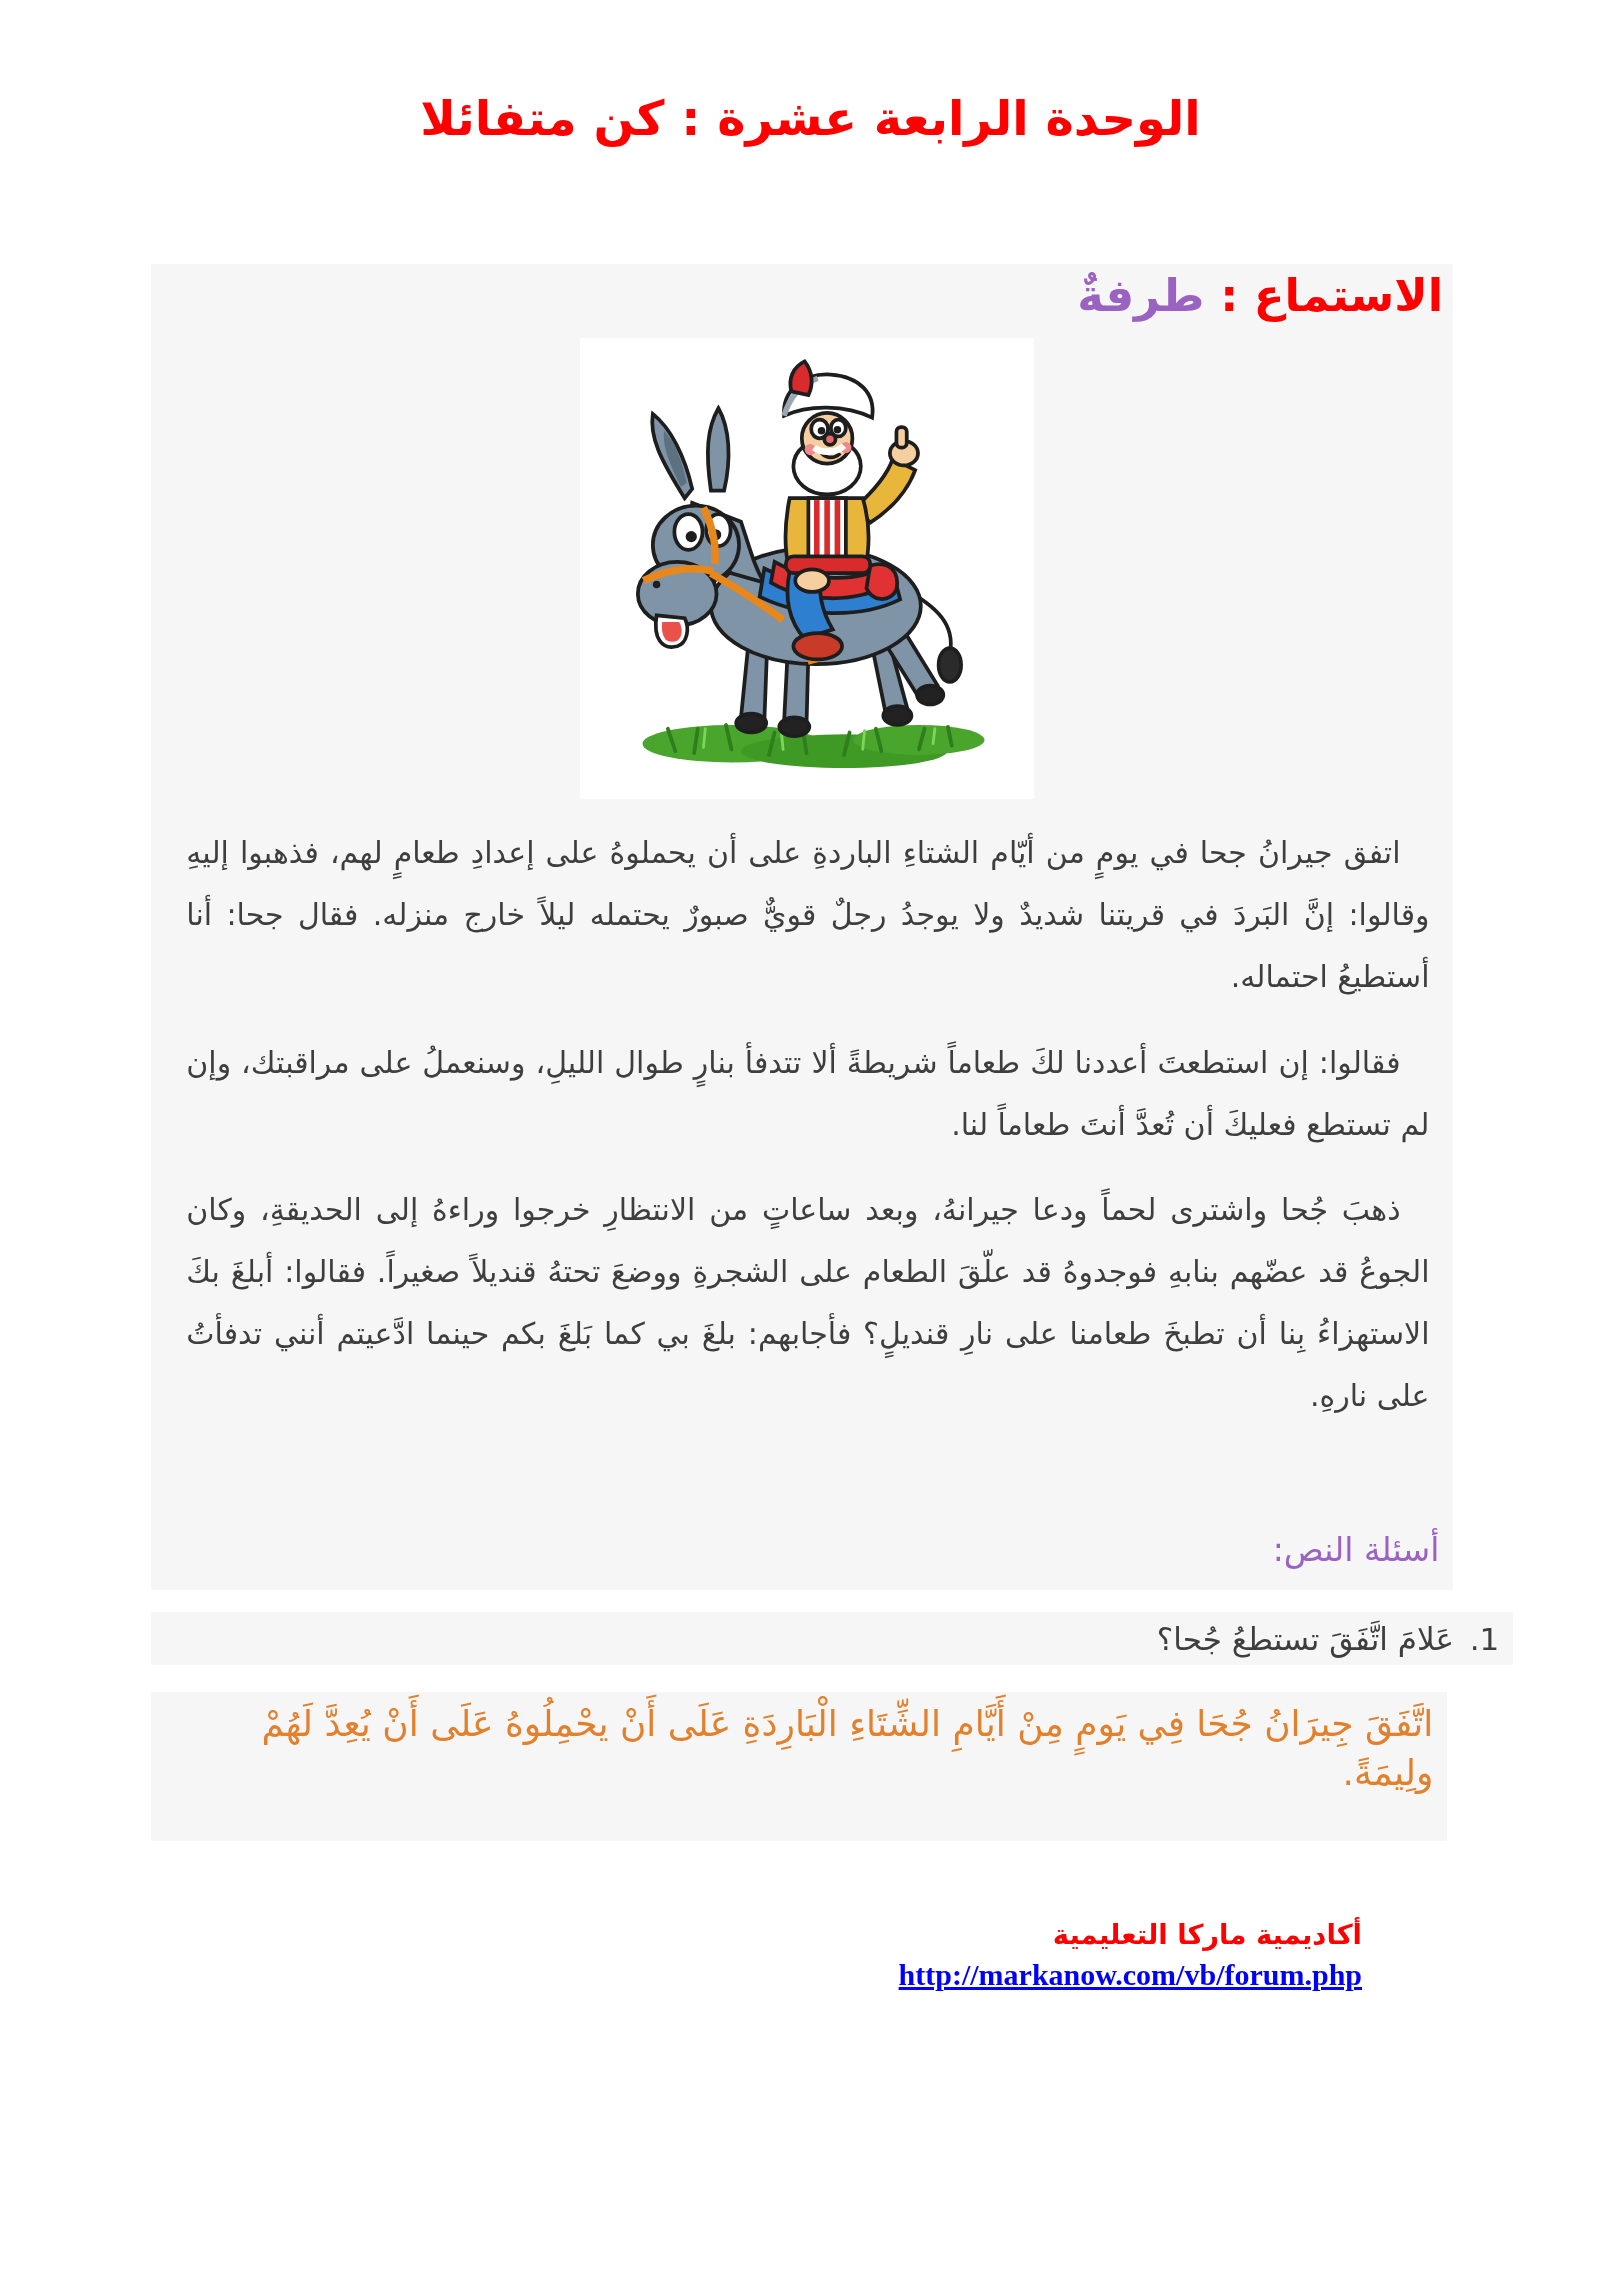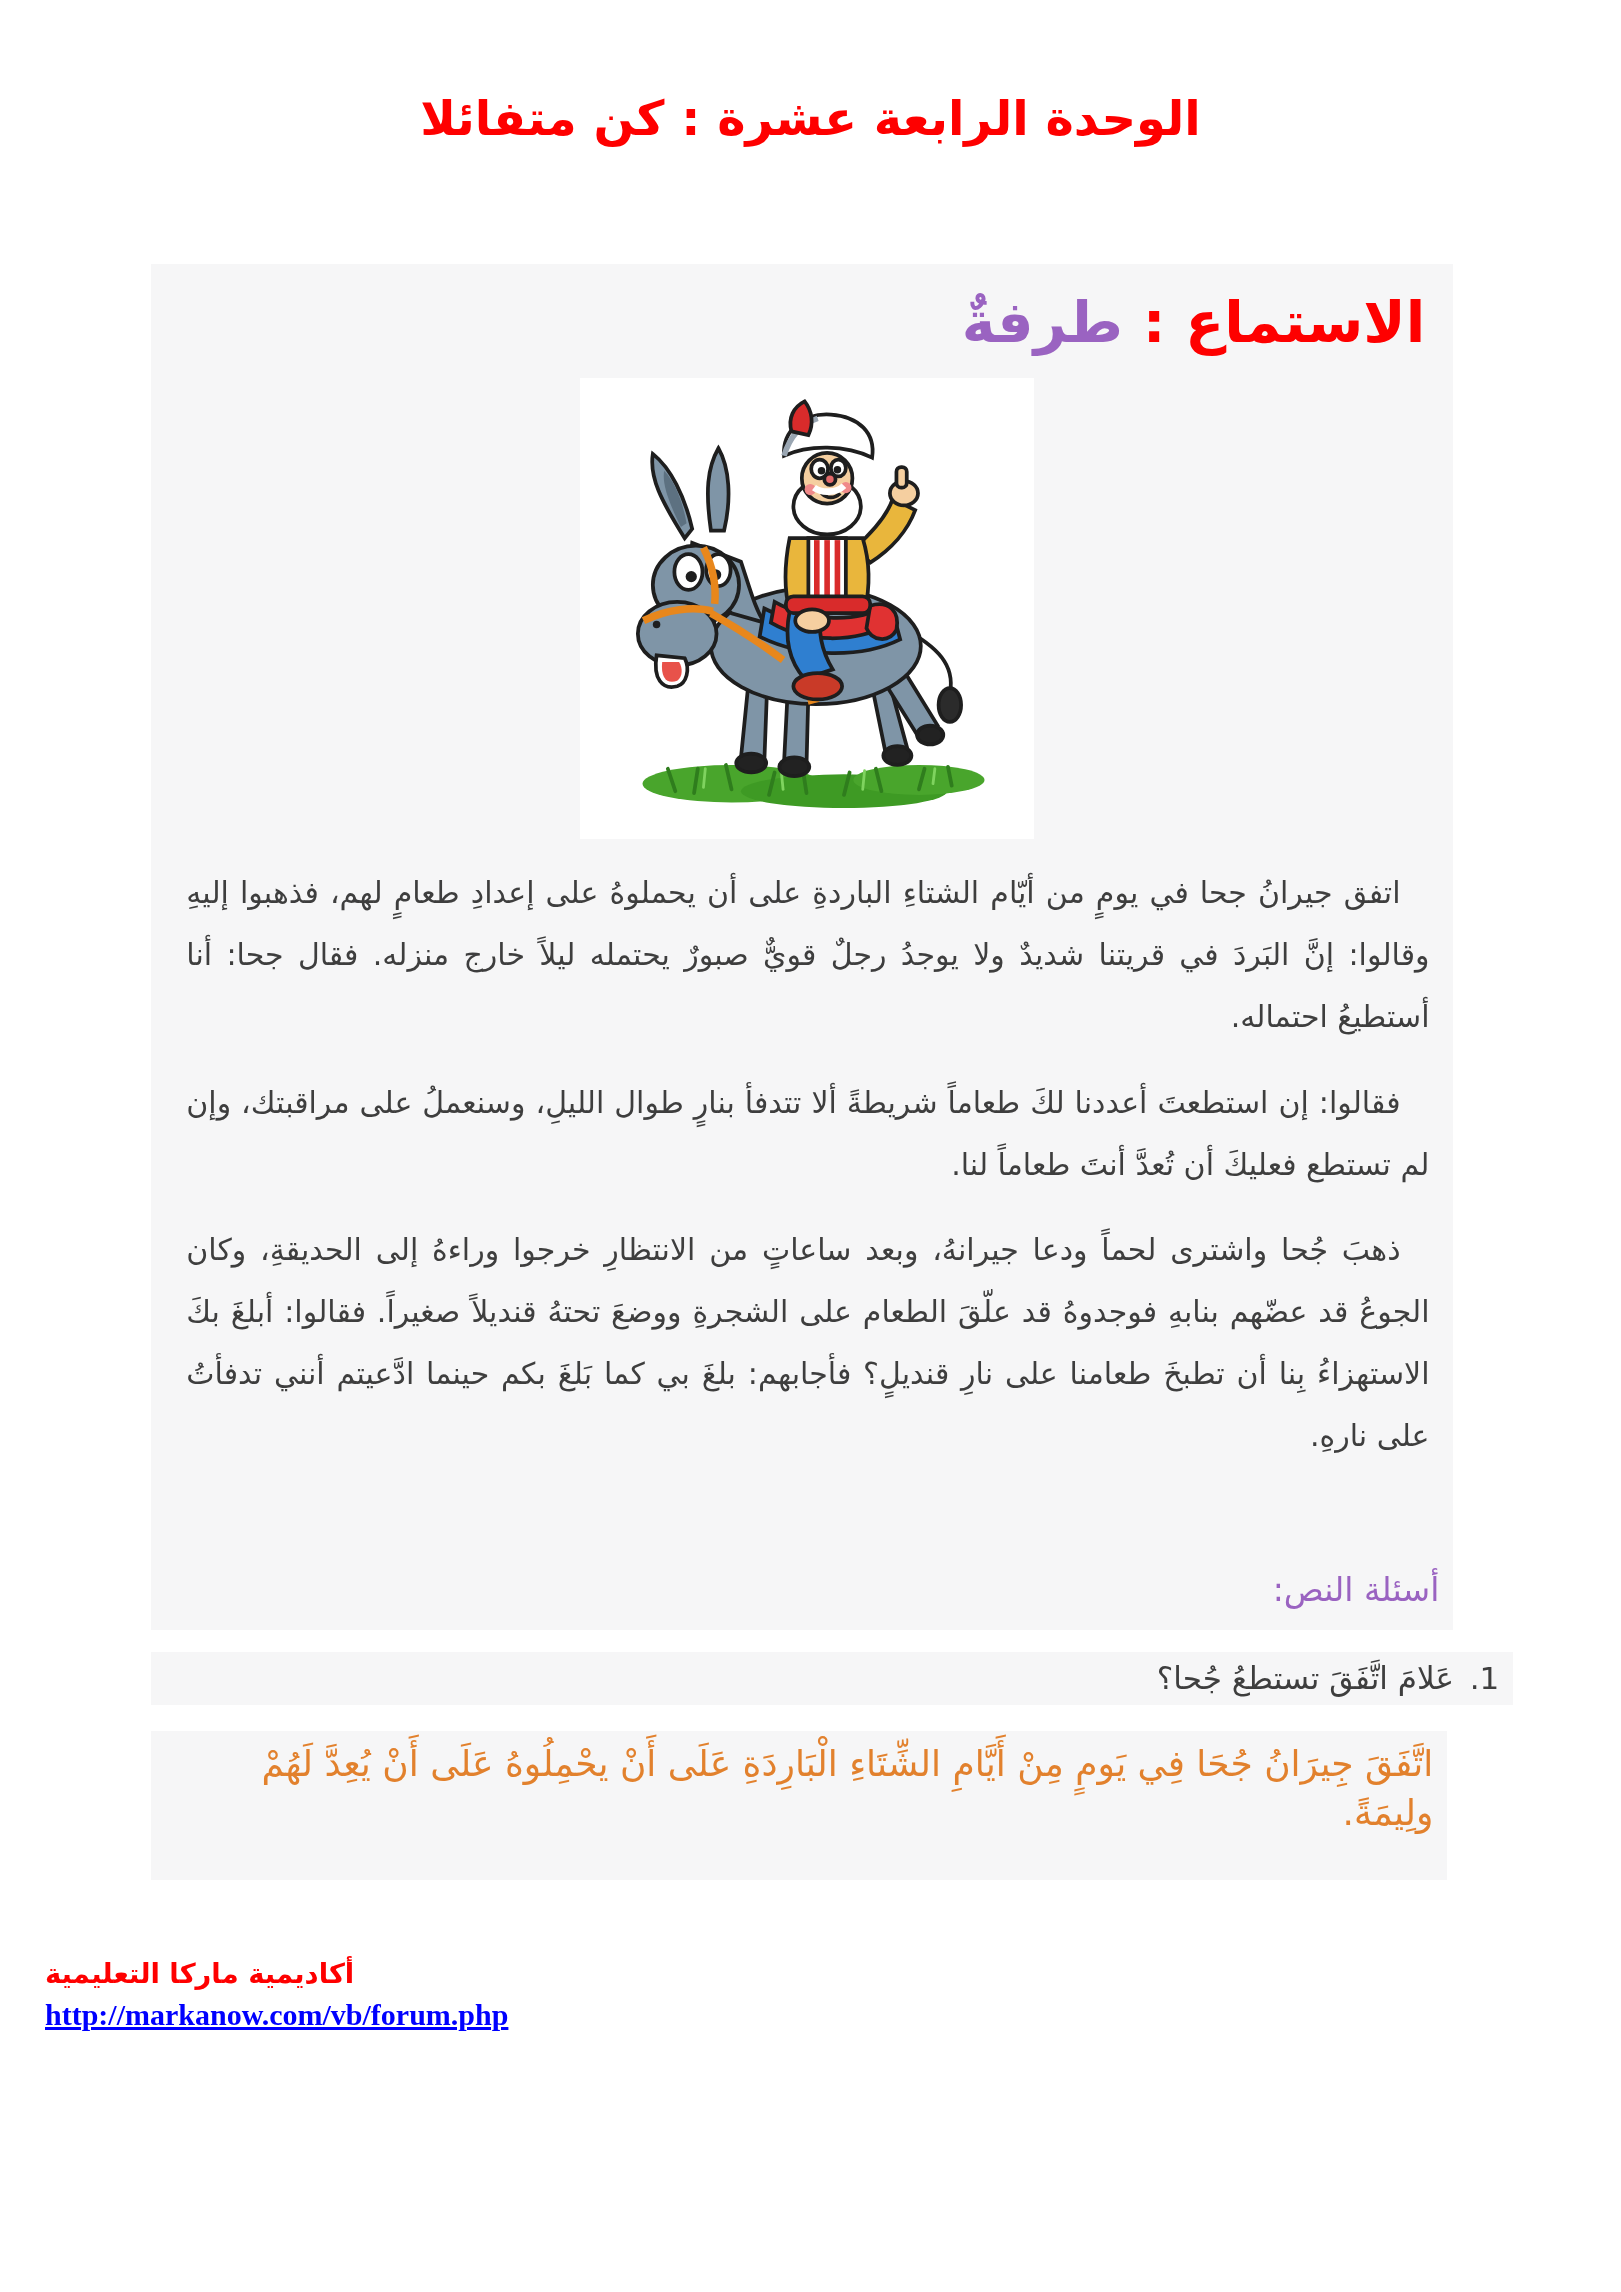--- a/index.html
+++ b/index.html
@@ -26,23 +26,23 @@
 
   
   .panel {
     margin: 116px 0 0 151px;
     width: 1302px;
     background: #f6f6f7;
     padding: 3.9px 9.8px 5.9px 19.6px;
     direction: rtl;
   }
   .section-heading {
-    margin: 18px;
-    text-align: right;
-    font-size: 57px;
+    margin: 0;
+    text-align: right;
+    font-size: 45px;
     font-weight: bold;
     line-height: 1.3;
     white-space: nowrap;
   }
   .section-heading .prefix { color: #fe0000; }
   .section-heading .topic  { color: #9a63c1; }
 
   
   .illustration {
     width: 454px;
@@ -108,22 +108,21 @@
     color: #e2812d;
     font-size: 36px;
     line-height: 49px;
     text-align: right;
   }
 
   
   .page-footer {
     margin-top: 76px;
     width: 1362px;
-    text-align: left;
-    margin-left: 45px;
+    text-align: right;
   }
   .site-name {
     color: #fe0000;
     font-size: 27.4px;
     font-weight: bold;
     direction: rtl;
     line-height: 1.3;
   }
   .site-link {
     display: inline-block;

